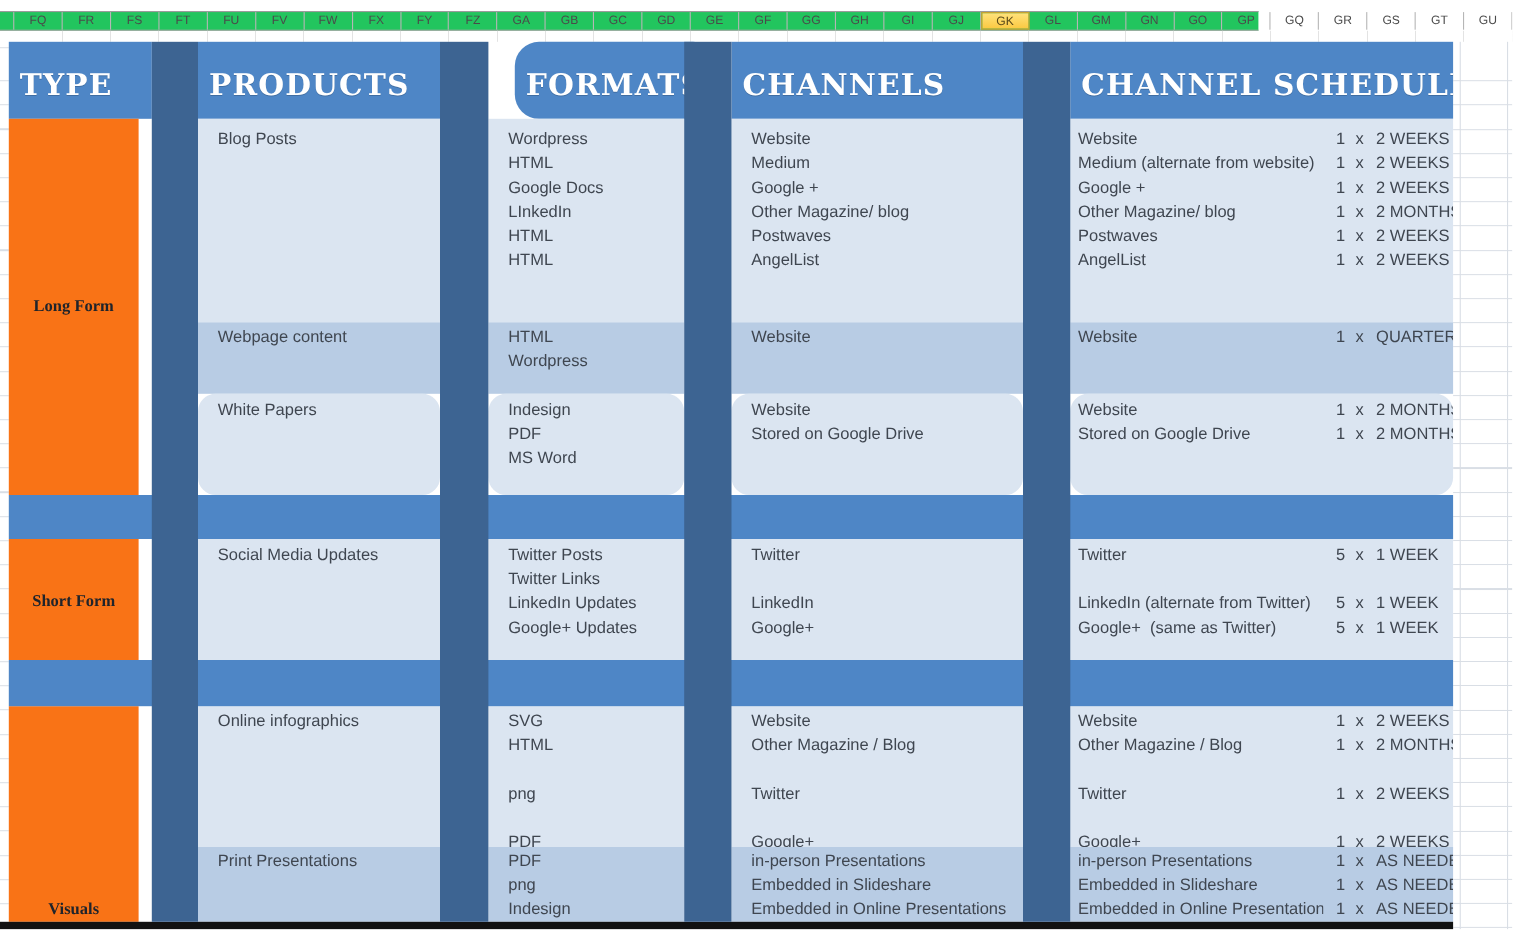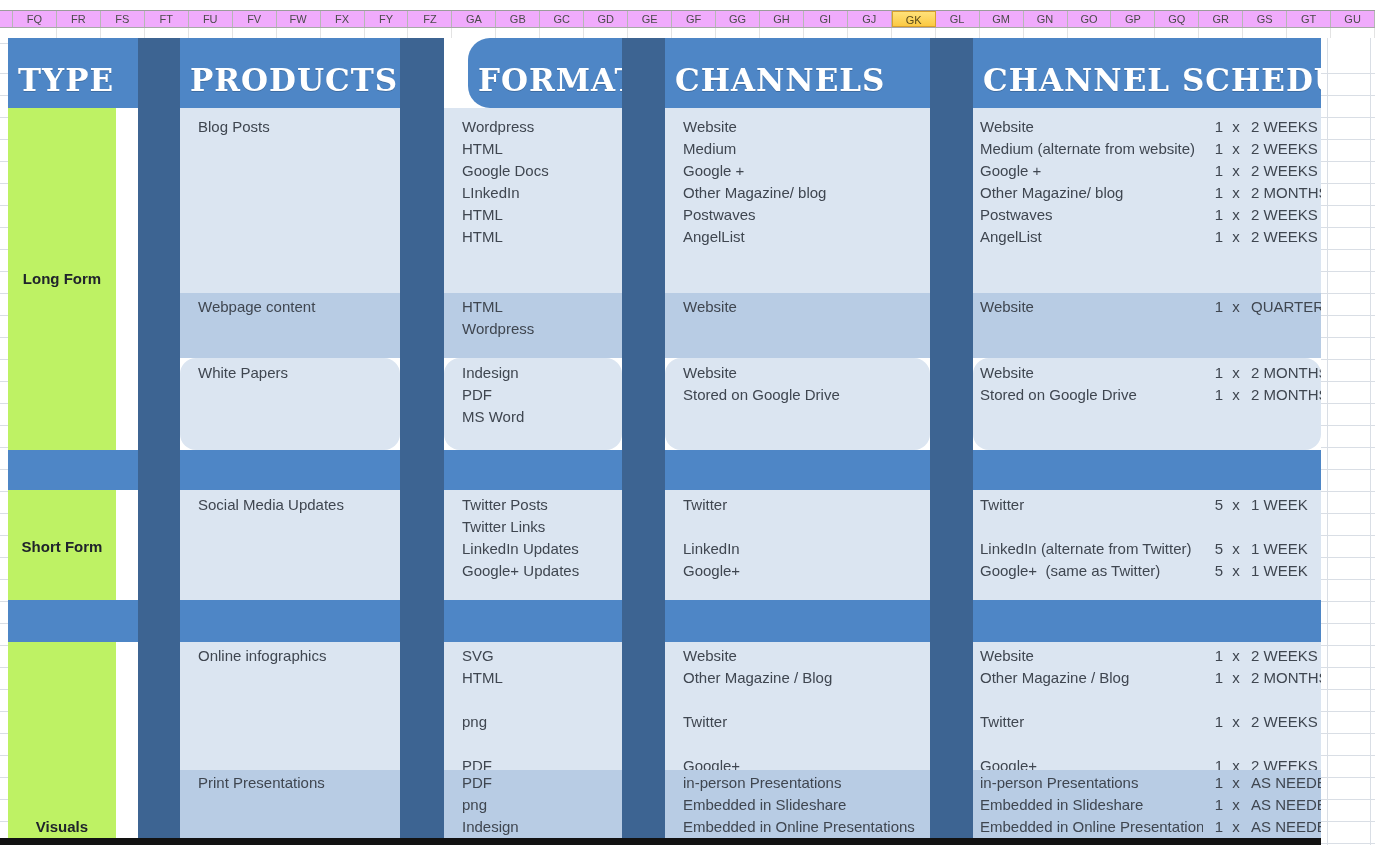--- a/index.html
+++ b/index.html
@@ -1,55 +1,55 @@
 <!DOCTYPE html>
 <html><head>
 <meta charset="utf-8">
 <style>
   html,body{margin:0;padding:0;background:#fff;}
   .sheet{position:relative;width:1375px;height:845px;background:#ffffff;overflow:hidden;
          font-family:"Liberation Sans",sans-serif;font-size:15px;color:#3f4650;}
 
   
-  .colheaders{position:absolute;top:10px;left:0;width:1375px;height:18px;display:flex;
-              background:#f0abfc;border-top:1px solid #9b9b9b;border-bottom:1px solid #a8a8a8;box-sizing:border-box;}
+  .colheaders{position:absolute;top:10px;left:0;width:1144px;height:18px;display:flex;
+              background:#22c55e;border-top:1px solid #9b9b9b;border-bottom:1px solid #a8a8a8;box-sizing:border-box;}
   .col-h{flex:0 0 43.94px;box-sizing:border-box;border-right:1px solid #b6b6b6;
          font-size:11px;color:#4a4a4a;text-align:center;line-height:16px;overflow:hidden;}
   .col-h.sliver{flex:0 0 13px;}
   .col-h.sel{background:linear-gradient(#ffe27b,#fbc942);border:1px solid #d99f2b;color:#5a4a1a;text-align:center;}
   .toprow{position:absolute;top:28px;left:13px;width:1362px;height:10px;
           background:repeating-linear-gradient(to right,transparent 0 42.94px,#e3e3e3 42.94px 43.94px);}
 
   
   .leftsliver{position:absolute;left:0;top:38px;width:8px;height:800px;
       background:repeating-linear-gradient(to bottom,transparent 0 21px,#d9dee5 21px 22px);background-position:0 14px;}
   .rightgrid{position:absolute;left:1321px;top:38px;width:54px;height:807px;
       background:repeating-linear-gradient(to bottom,transparent 0 21px,#d9dee5 21px 22px);background-position:0 14px;}
   .rightgrid .vline{position:absolute;top:0;bottom:0;width:1px;background:#d9dee5;}
   .rightgrid .v1{left:6px;} .rightgrid .v2{left:49px;}
 
   
   .hcell{position:absolute;top:38px;height:70px;background:#4e86c6;color:#ffffff;z-index:1;
-         font-family:"DejaVu Serif",serif;font-weight:bold;font-size:31px;letter-spacing:1px;
+         font-family:"DejaVu Serif",serif;font-weight:bold;font-size:27px;letter-spacing:1px;
          padding:24px 0 0 10px;box-sizing:border-box;white-space:nowrap;overflow:hidden;
          text-shadow:0 1px 0 rgba(0,0,0,.18);}
   .h-type{left:8px;width:130px;} .h-products{left:180px;width:220px;} .h-formats{left:468px;width:184px;border-radius:22px;}
   .h-channels{left:665px;width:265px;} .h-schedule{left:973px;width:348px;}
 
   
   .sep{position:absolute;top:38px;height:800px;background:#3d6492;z-index:4;}
   .sep1{left:138px;width:42px;} .sep2{left:400px;width:44px;}
   .sep3{left:622px;width:43px;} .sep4{left:930px;width:43px;}
 
   
   .divider{position:absolute;left:8px;width:1313px;background:#4e86c6;z-index:2;}
   .div1{top:450px;height:40px;} .div2{top:600px;height:42px;}
 
   
-  .tcell{position:absolute;left:8px;width:108px;background:#bef264;z-index:1;}
+  .tcell{position:absolute;left:8px;width:118px;background:#f97316;z-index:1;font-family:Liberation Serif, serif;}
   .t0{top:108px;height:342px;} .t1{top:490px;height:110px;} .t2{top:642px;height:196px;}
   .tlabel{position:absolute;left:0;right:0;height:22px;line-height:22px;text-align:center;
           font-weight:bold;color:#20242b;font-size:15px;}
   .t0 .tlabel{top:160px;} .t1 .tlabel{top:46px;} .t2 .tlabel{top:174px;}
 
   
   .cell{position:absolute;box-sizing:border-box;z-index:1;overflow:hidden;}
   .light{background:#dbe5f1;} .medium{background:#b8cce4;}
   .col-products{left:180px;width:220px;} .col-formats{left:444px;width:178px;}
   .col-channels{left:665px;width:265px;} .col-schedule{left:973px;width:348px;}

